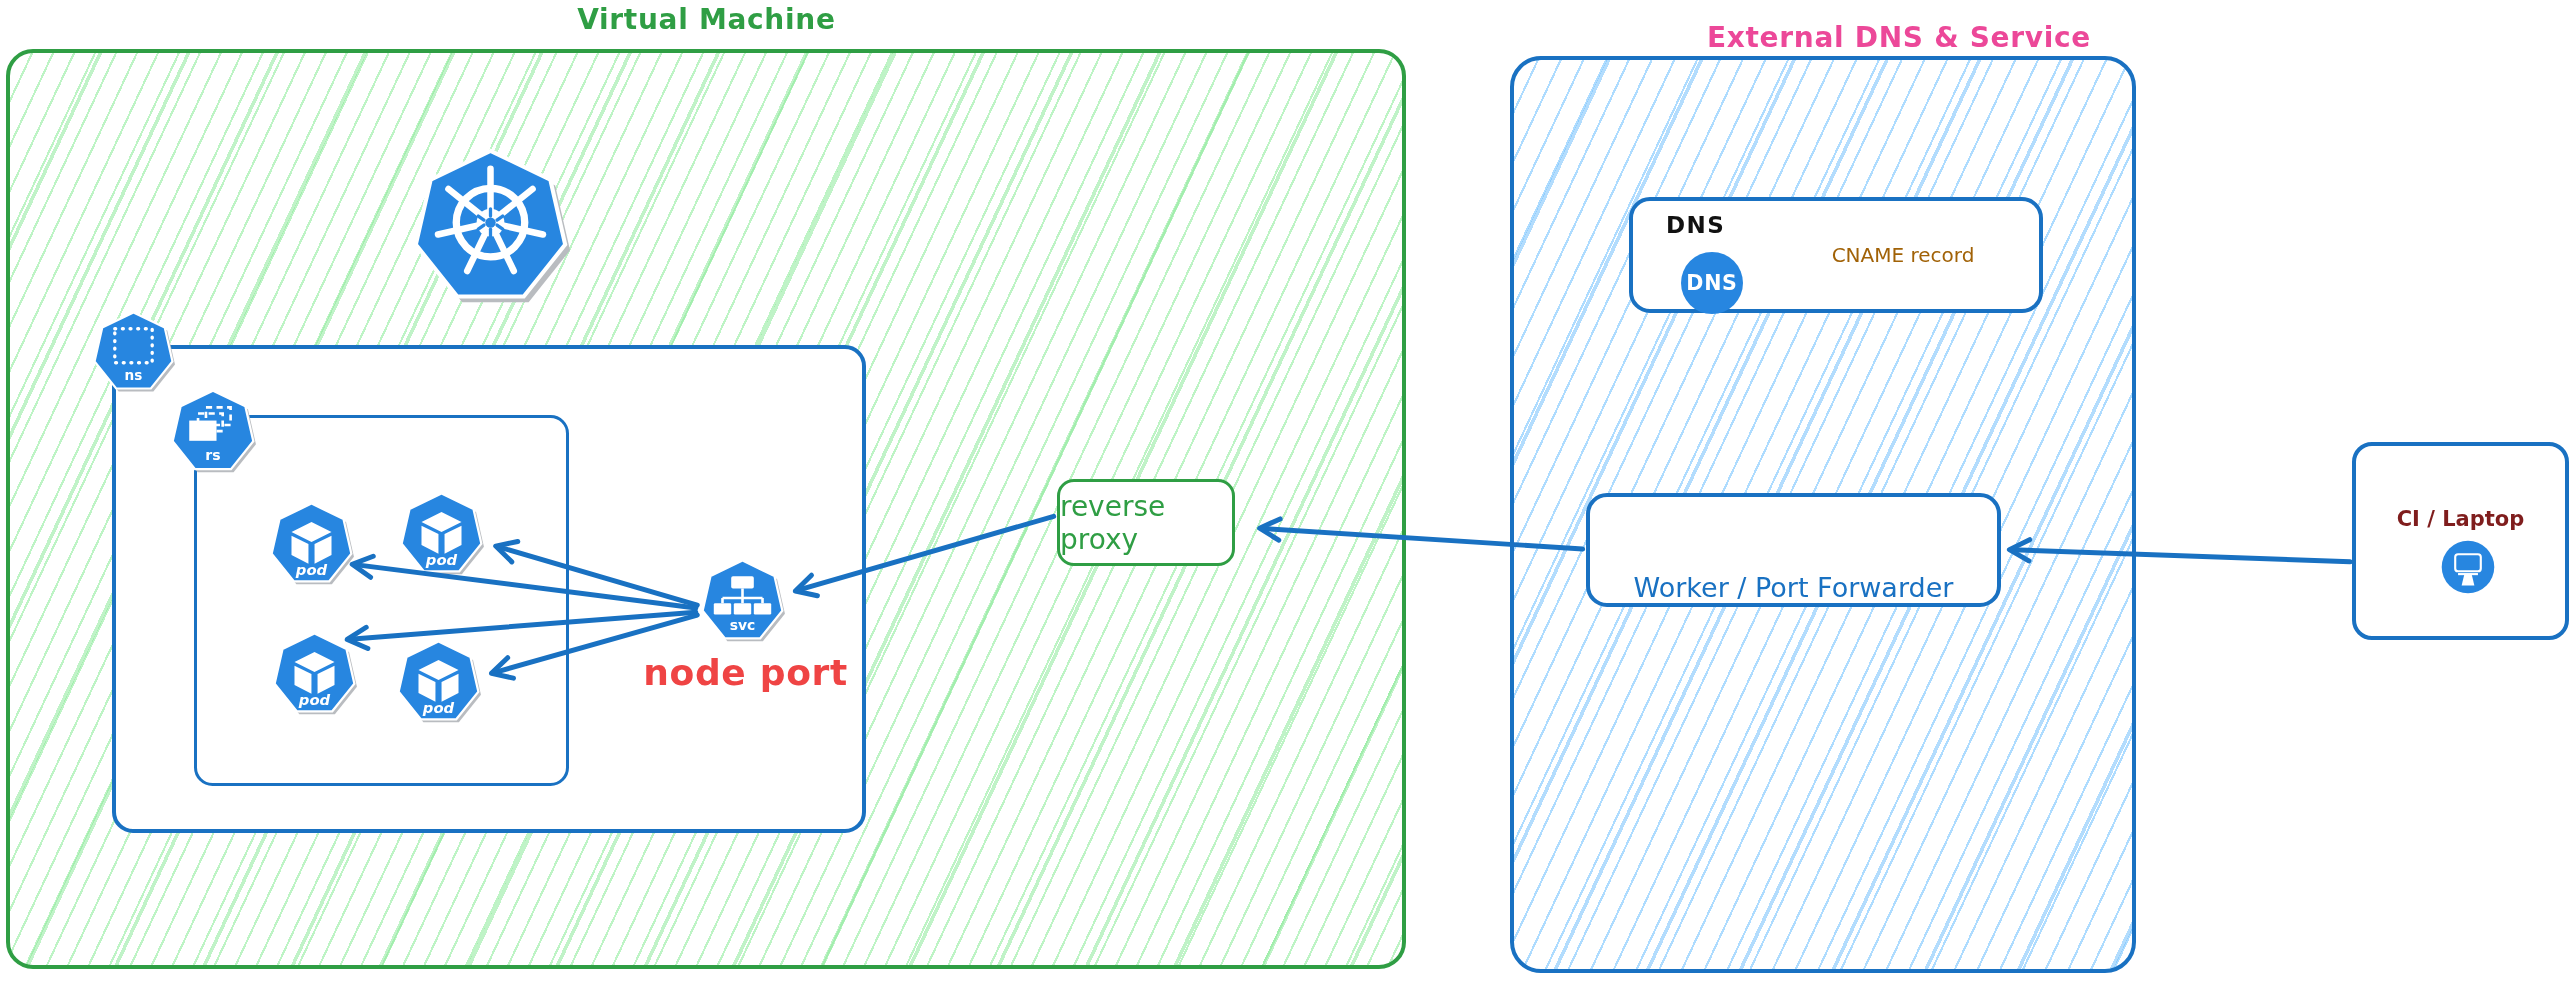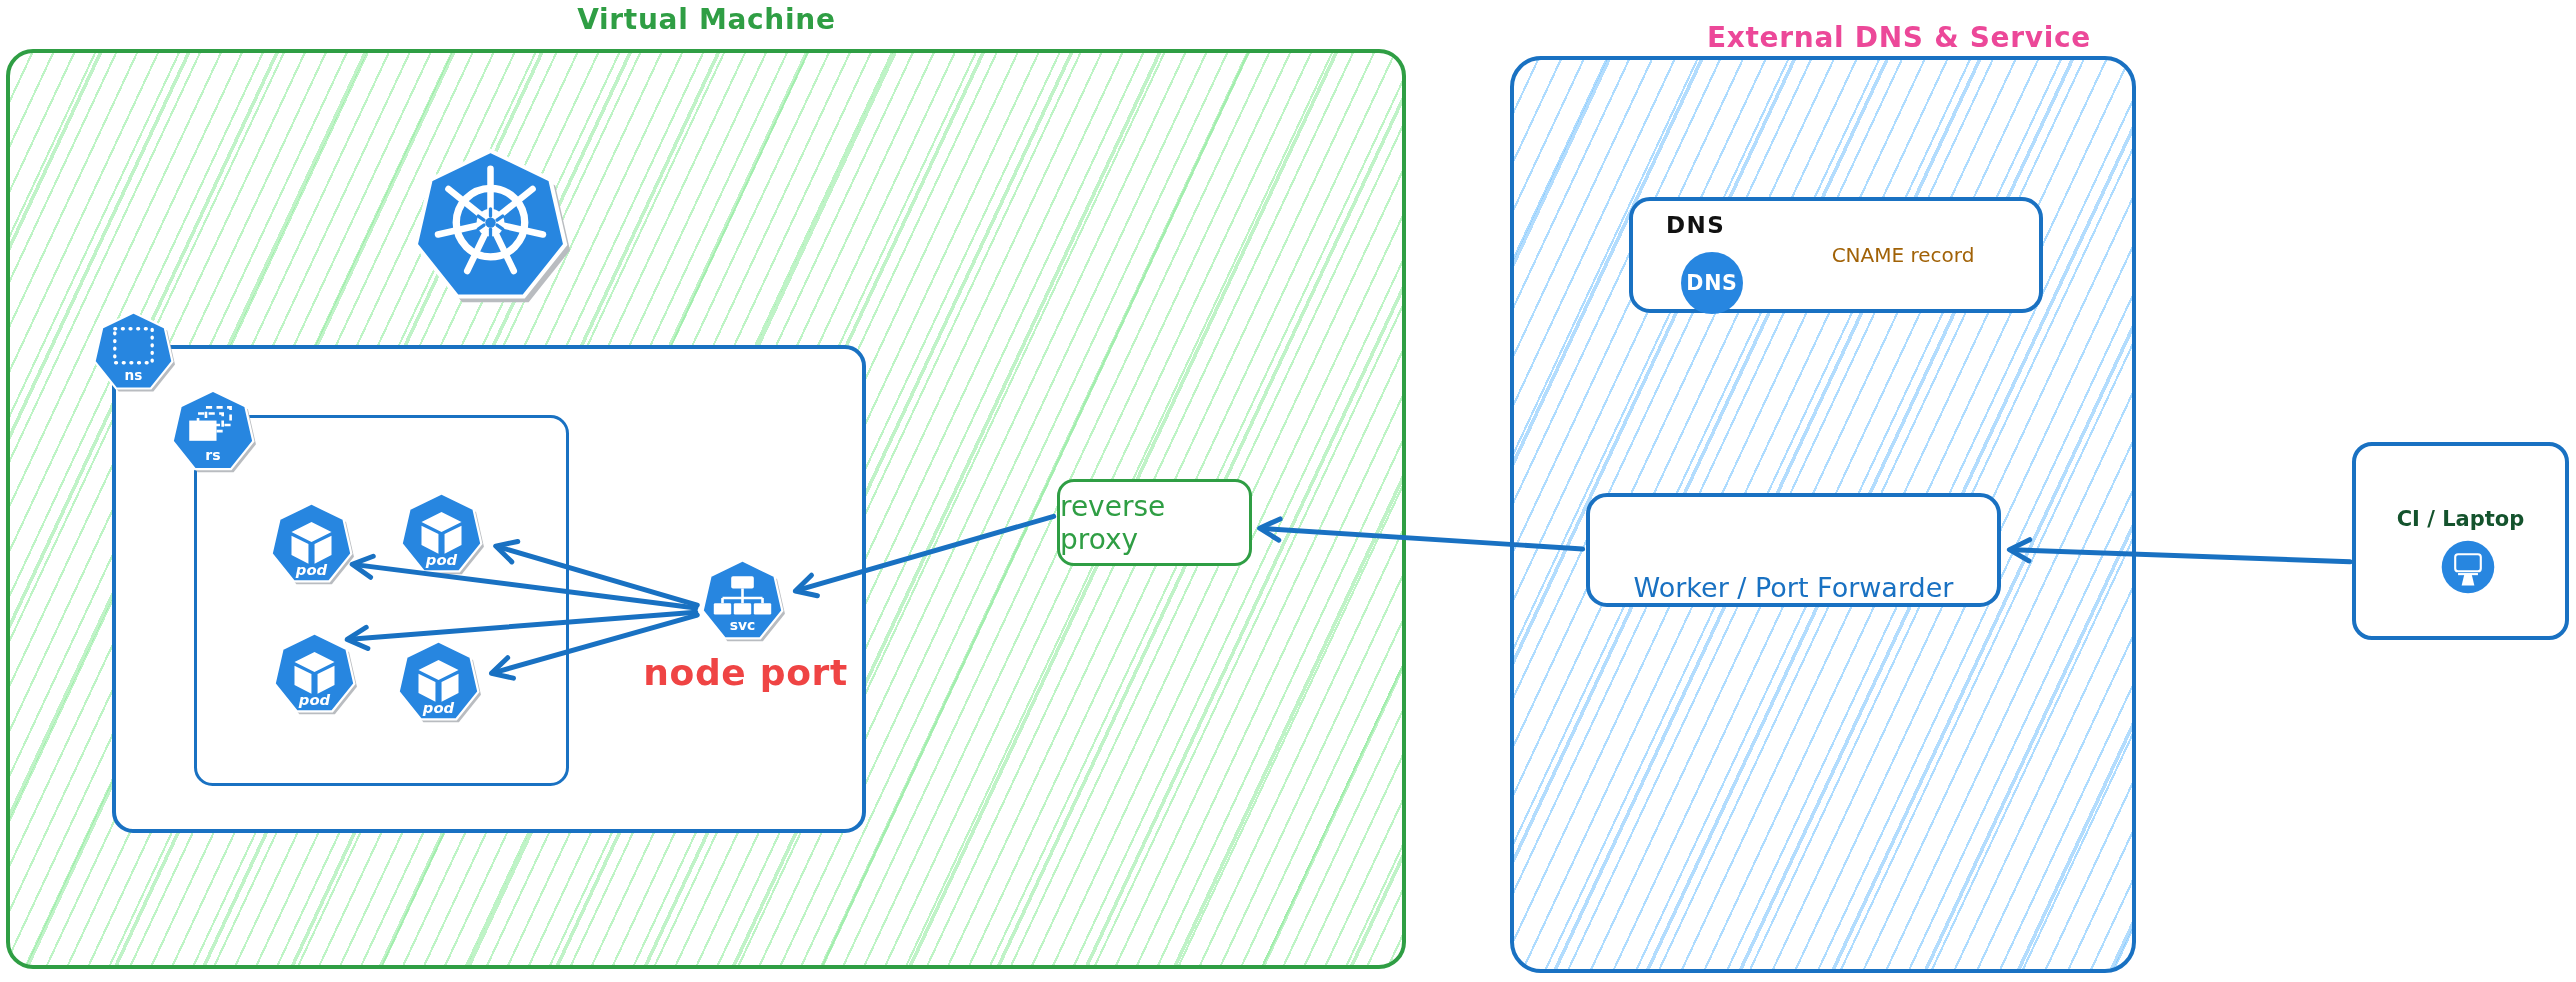--- a/index.html
+++ b/index.html
@@ -29,29 +29,29 @@
     position:absolute;top:2.8px;text-align:center;
     font-size:28px;font-weight:700;letter-spacing:0.7px;
   }
   .vm-title{left:6.4px;width:1400px;color:#2f9e44;}
   .ext-title{left:1586px;width:626px;color:#ec4899;margin-top:18px;}
 
   
   .white-box{position:absolute;box-sizing:border-box;background:#ffffff;}
   .ns-box{left:112px;top:345px;width:754px;height:488px;border:4.3px solid #1971c2;border-radius:21px;}
   .rs-box{left:194px;top:415px;width:375px;height:371px;border:3.6px solid #1971c2;border-radius:18.5px;}
-  .rp-box{left:1057px;top:479px;width:195px;height:87px;border:3.6px solid #2f9e44;border-radius:17px;
+  .rp-box{left:1057px;top:479px;width:178px;height:87px;border:3.6px solid #2f9e44;border-radius:17px;
           display:flex;align-items:center;justify-content:center;}
   .rp-box .lbl{color:#2f9e44;font-size:28px;}
   .dns-box{left:1587px;top:197px;width:414px;height:116px;border:4.3px solid #1971c2;border-radius:21px;margin-left:42px;}
   .worker-box{left:1586px;top:493px;width:415px;height:114px;border:4.3px solid #1971c2;border-radius:21px;
           display:flex;align-items:flex-end;justify-content:center;}
   .worker-box .lbl{color:#1971c2;font-size:27px;}
   .ci-box{left:2352px;top:442px;width:217px;height:198px;border:4.3px solid #1971c2;border-radius:20px;}
-  .ci-box .lbl{position:absolute;left:0;top:61px;width:100%;text-align:center;color:#14532d;font-size:21px;font-weight:600;}
+  .ci-box .lbl{position:absolute;left:0;top:61px;width:100%;text-align:center;color:#7f1d1d;font-size:21px;font-weight:600;}
 
   .dns-header{position:absolute;left:33px;top:11.4px;color:#111111;font-size:23px;font-weight:600;letter-spacing:1.4px;}
   .dns-badge{position:absolute;left:48px;top:51px;width:62px;height:62px;border-radius:50%;
              background:#2786e0;display:flex;align-items:center;justify-content:center;
              color:#ffffff;font-size:20.6px;font-weight:700;letter-spacing:0.7px;}
   .cname-lbl{position:absolute;left:142px;top:0;width:256px;height:100%;
              display:flex;align-items:center;justify-content:center;
              color:#a16207;font-size:20px;font-weight:400;}
 
   .nodeport-lbl{position:absolute;left:635px;top:652px;width:213px;text-align:right;

